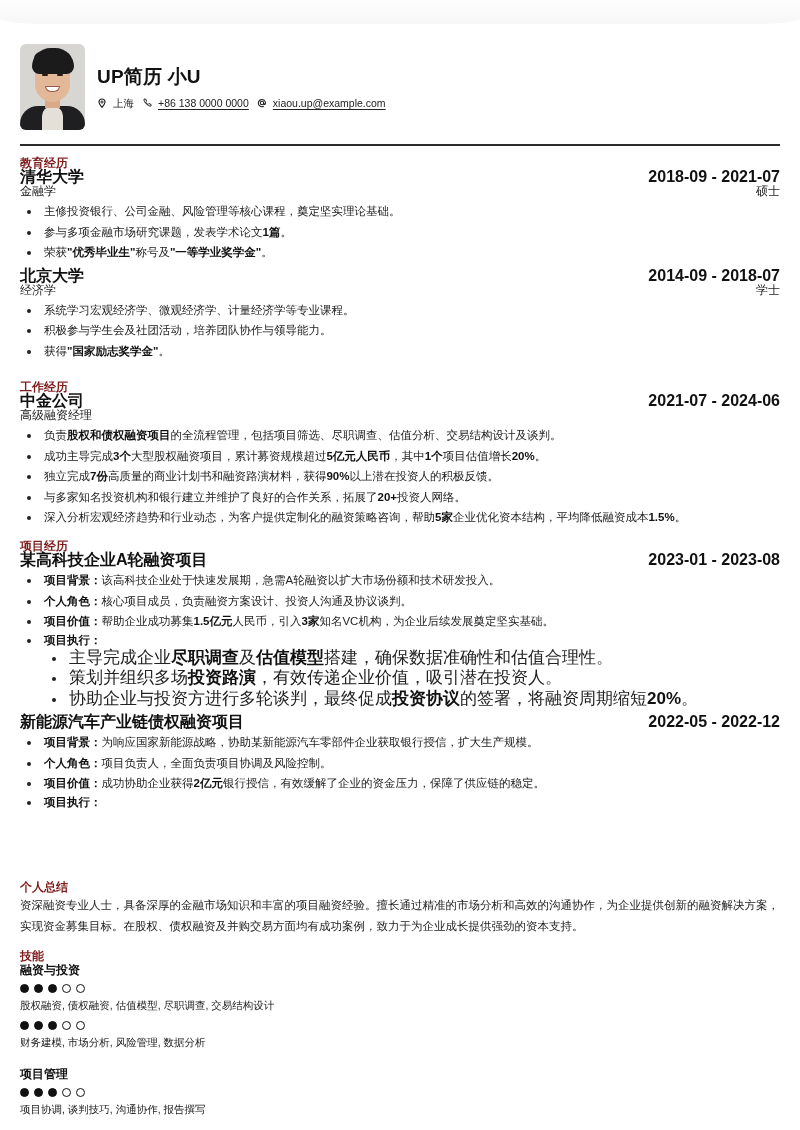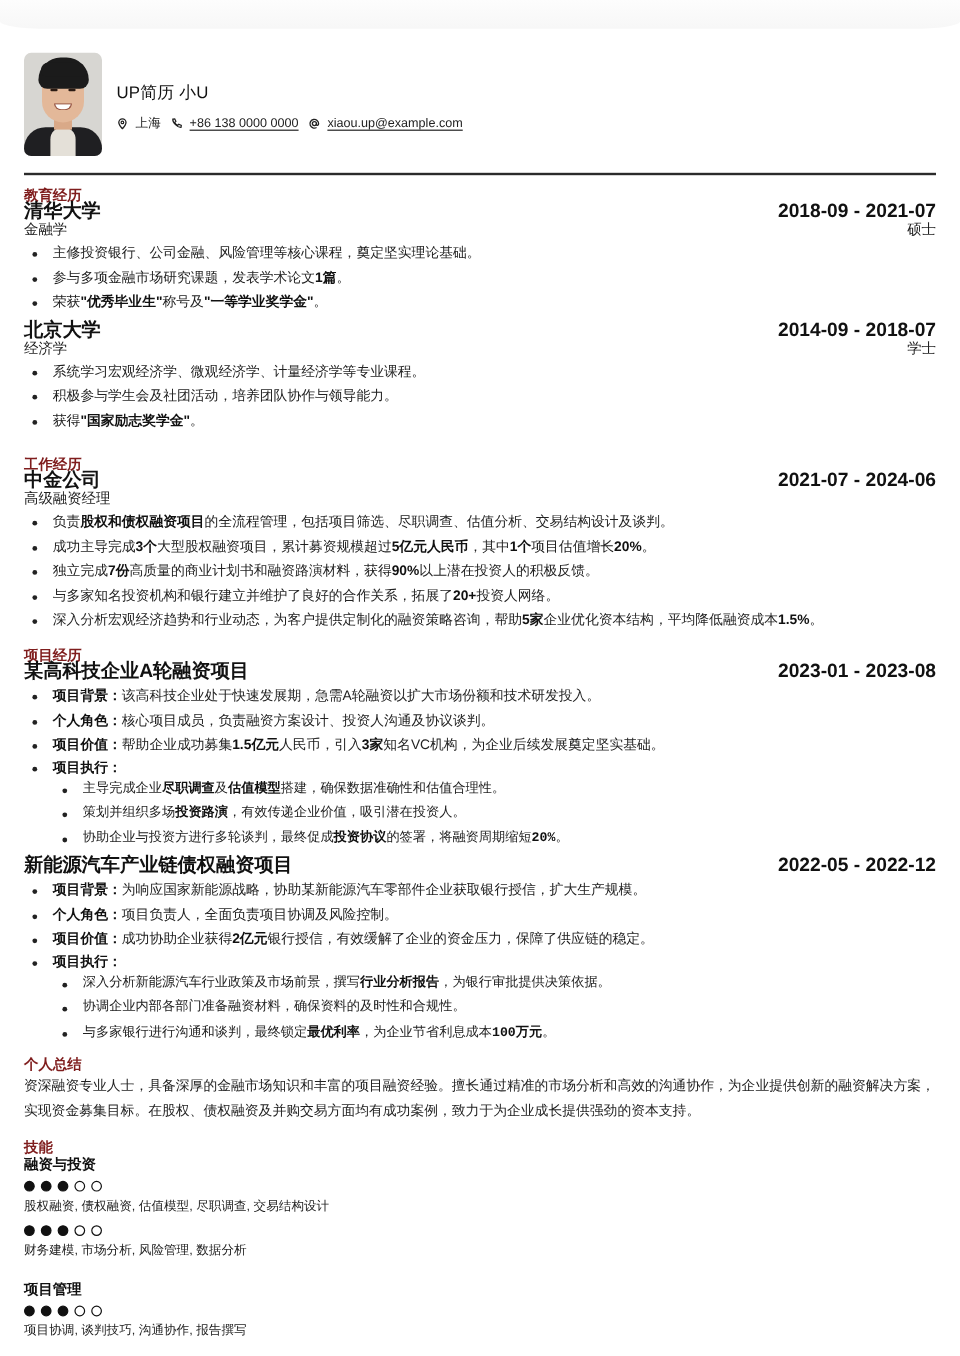--- a/index.html
+++ b/index.html
@@ -13,36 +13,36 @@
   .photo .hair { position: absolute; left: 12px; top: 4px; width: 42px; height: 26px; background: #1b1b1b; border-radius: 20px 20px 8px 8px; }
   .photo .face { position: absolute; left: 15px; top: 14px; width: 35px; height: 44px; background: #e3b899; border-radius: 16px 16px 18px 18px; }
   .photo .hair2 { position: absolute; left: 14px; top: 8px; width: 37px; height: 12px; background: #1b1b1b; border-radius: 12px 12px 4px 10px; }
   .photo .eye { position: absolute; top: 30px; width: 6px; height: 2px; background: #2a1a12; border-radius: 2px; }
   .photo .smile { position: absolute; left: 25px; top: 42px; width: 15px; height: 6px; background: #fff; border-radius: 0 0 8px 8px; border: 1px solid #9a5a48; }
   .photo .neck { position: absolute; left: 25px; top: 54px; width: 15px; height: 10px; background: #d9a988; }
   .photo .shirt { position: absolute; left: 0; top: 62px; width: 65px; height: 30px; background: #1f1f22; border-radius: 18px 18px 0 0; }
   .photo .tee { position: absolute; left: 22px; top: 62px; width: 21px; height: 30px; background: #e4e0d8; border-radius: 10px 10px 0 0; }
 
   .head-info { margin-left: 12px; margin-top: 2px; }
-  .name { font-size: 14px; font-weight: 400; color: #111; line-height: 22px; letter-spacing: 0.2px; }
+  .name { font-size: 19px; font-weight: 700; color: #111; line-height: 22px; letter-spacing: 0.2px; }
   .contacts { display: flex; align-items: flex-end; margin-top: 8px; font-size: 10.5px; color: #222; line-height: 14px; }
   .contact { display: flex; align-items: center; margin-right: 8px; }
   .contact svg { width: 10px; height: 10px; margin-right: 6px; flex: none; }
   .contact a { color: #222; text-decoration: underline; text-underline-offset: 2px; }
 
   .divider { position: absolute; left: 0; top: 100px; width: 760px; height: 1.5px; background: #2b2b2b; }
 
   .section-title { font-size: 12px; font-weight: 700; line-height: 14px; color: #7f1d1d; }
   .entry-head { display: flex; justify-content: space-between; font-size: 16px; font-weight: 700; line-height: 14px; color: #111; }
   .entry-sub { display: flex; justify-content: space-between; font-size: 12px; line-height: 14px; color: #222; }
   ul.bul { list-style: none; margin-top: 3px; }
   ul.bul > li { position: relative; padding-left: 24px; font-size: 11.5px; line-height: 20.5px; color: #222; }
   ul.bul > li::before { content: ""; position: absolute; left: 7px; top: 9px; width: 4px; height: 4px; border-radius: 50%; background: #222; }
   ul.sub { list-style: none; }
-  ul.sub > li { position: relative; padding-left: 25px; font-size: 11px; line-height: 20.5px; color: #222; font-family: Liberation Mono, monospace; }
+  ul.sub > li { position: relative; padding-left: 25px; font-size: 17px; line-height: 20.5px; color: #222; }
   ul.sub > li::before { content: ""; position: absolute; left: 8px; top: 9px; width: 4px; height: 4px; border-radius: 50%; background: #222; }
   ul.bul > li.exec { line-height: 16px; }
   ul.bul > li.exec::before { top: 7px; }
   b { font-weight: 700; color: #111; }
 
   .summary { font-size: 11.5px; line-height: 20.5px; color: #222; margin-top: 1px; }
   .skill-name { font-size: 12px; font-weight: 700; line-height: 14px; color: #111; }
   .dots { display: flex; margin-top: 7px; height: 10px; }
   .dot { width: 9px; height: 9px; border-radius: 50%; margin-right: 5px; border: 1.6px solid #111; }
   .dot.on { background: #111; }
@@ -171,25 +171,20 @@
     <div style="margin-top:6px;">
       <div class="entry-head">
           <span>新能源汽车产业链债权融资项目</span>
           <span>2022-05 - 2022-12</span>
         </div>
       <ul class="bul">
         <li><b>项目背景：</b>为响应国家新能源战略，协助某新能源汽车零部件企业获取银行授信，扩大生产规模。</li>
         <li><b>个人角色：</b>项目负责人，全面负责项目协调及风险控制。</li>
         <li><b>项目价值：</b>成功协助企业获得<b>2亿元</b>银行授信，有效缓解了企业的资金压力，保障了供应链的稳定。</li>
         <li class="exec"><b>项目执行：</b>
-          <ul class="sub">
-              <li>深入分析新能源汽车行业政策及市场前景，撰写<b>行业分析报告</b>，为银行审批提供决策依据。</li>
-              <li>协调企业内部各部门准备融资材料，确保资料的及时性和合规性。</li>
-              <li>与多家银行进行沟通和谈判，最终锁定<b>最优利率</b>，为企业节省利息成本<b>100万元</b>。</li>
-            </ul>
         </li>
       </ul>
     </div>
   </div>
 
   <div style="position:absolute;left:0;top:836px;width:760px;">
     <div class="section-title">个人总结</div>
     <div class="summary">资深融资专业人士，具备深厚的金融市场知识和丰富的项目融资经验。擅长通过精准的市场分析和高效的沟通协作，为企业提供创新的融资解决方案，实现资金募集目标。在股权、债权融资及并购交易方面均有成功案例，致力于为企业成长提供强劲的资本支持。</div>
   </div>
 

